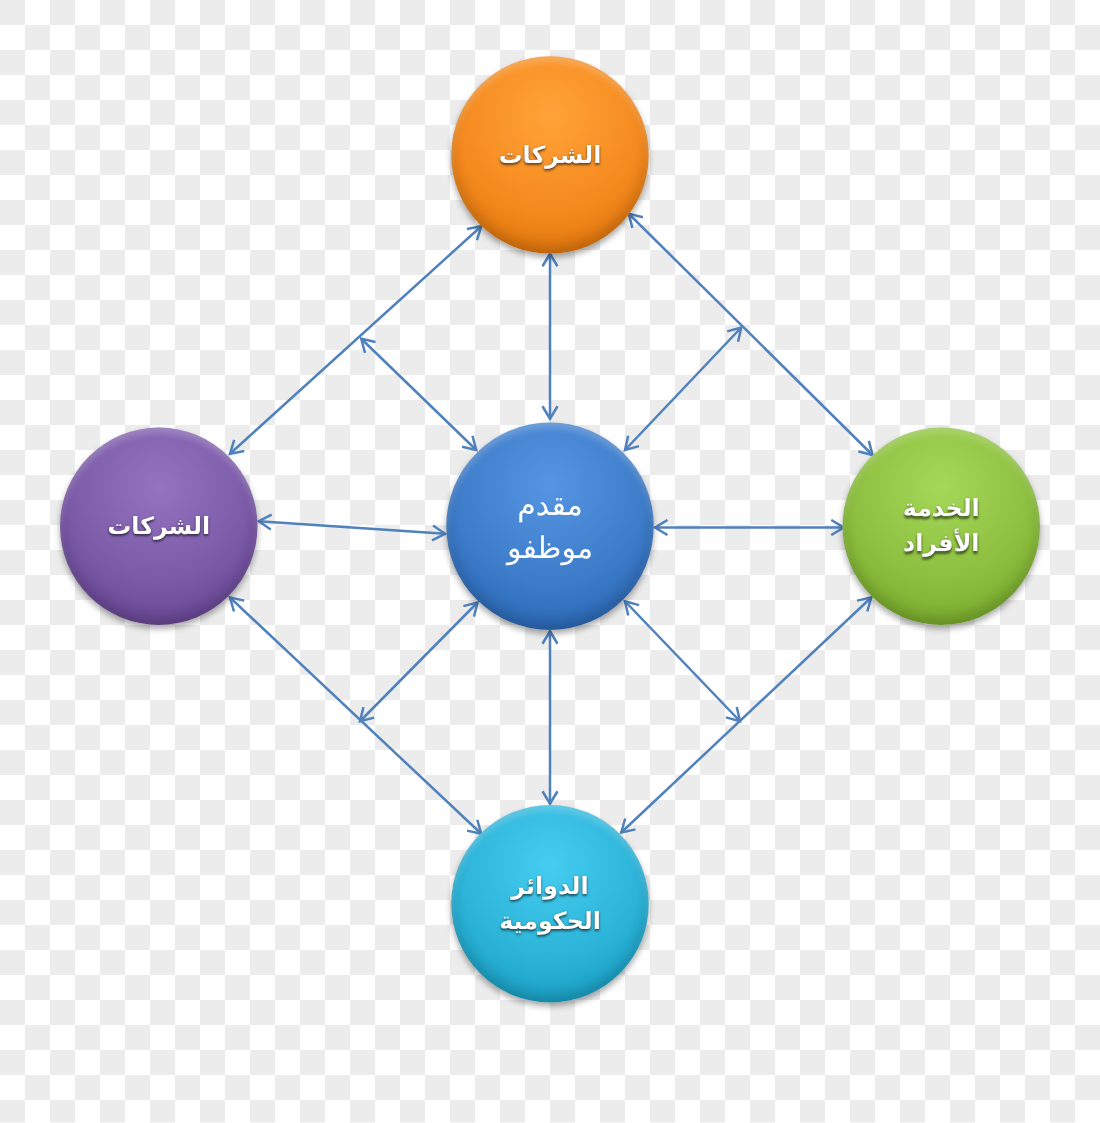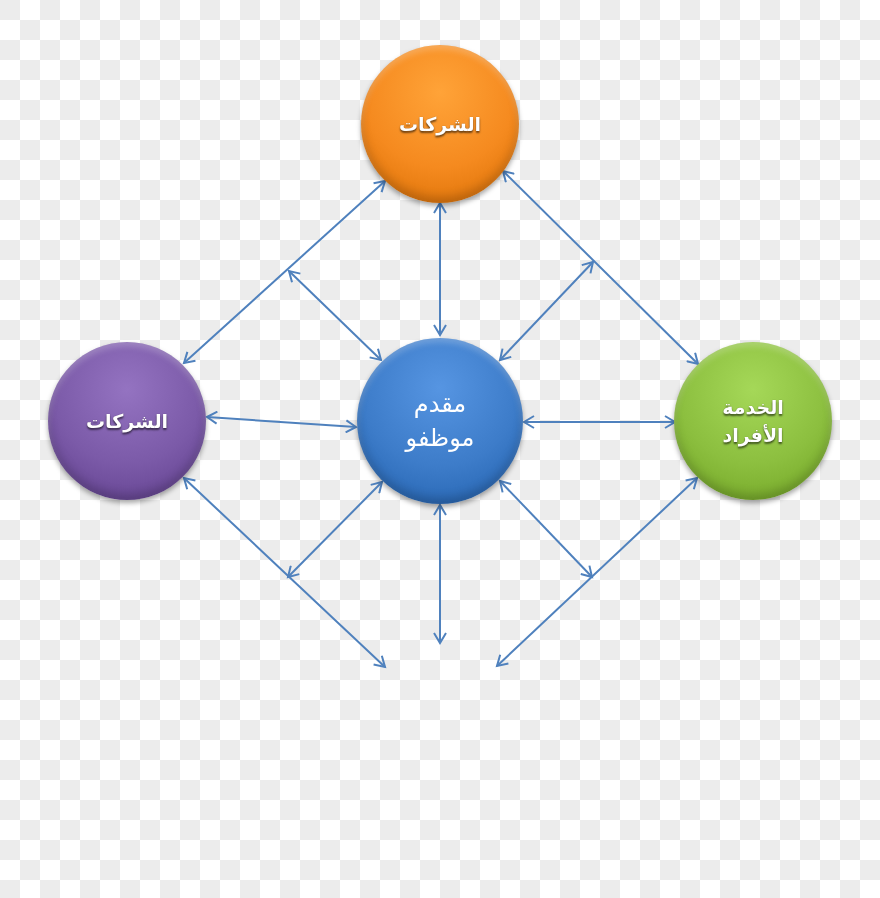--- a/index.html
+++ b/index.html
@@ -74,13 +74,19 @@
     </div>
   </div>
 
   <div class="node" style="left: 674px; top: 342px; width: 158px; height: 158px; background: radial-gradient(circle at 50% 30%, rgb(165, 216, 88) 0%, rgb(140, 191, 63) 55%, rgb(110, 161, 33) 100%);">
     <div class="label">
       <span class="line">الخدمة</span>
       <span class="line">الأفراد</span>
     </div>
   </div>
 
+  <div class="node" style="left: 361px; top: 644px; width: 158px; height: 158px; background: radial-gradient(circle at 50% 30%, rgb(69, 204, 241) 0%, rgb(44, 179, 216) 55%, rgb(14, 149, 186) 100%);">
+    <div class="label">
+      <span class="line">الدوائر</span>
+      <span class="line">الحكومية</span>
+    </div>
+  </div>
 </div>
 
 </body></html>

